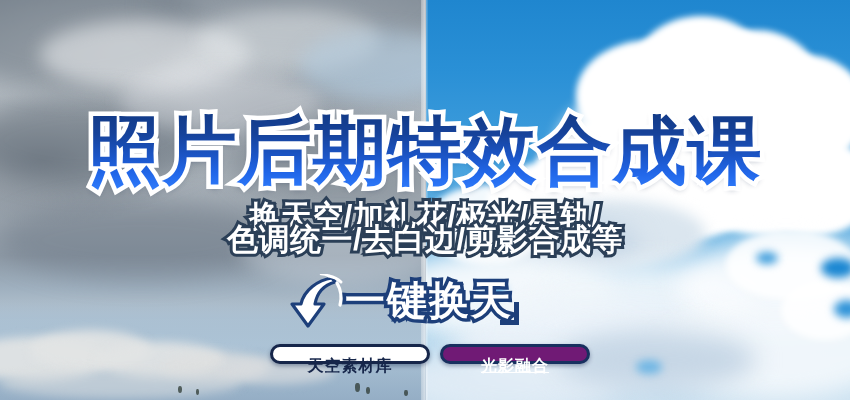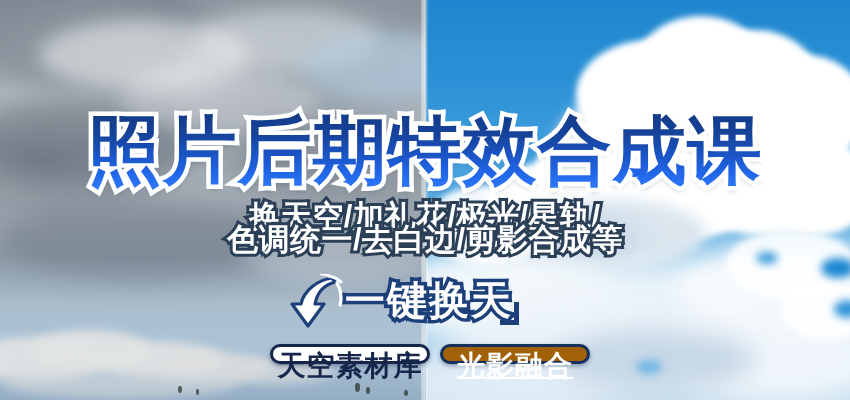--- a/index.html
+++ b/index.html
@@ -134,33 +134,33 @@
   #bracket i.h{left:0;top:18px;width:19px;height:5px;}
 
   
   #arrow-icon{position:absolute;left:288px;top:274px;width:62px;height:58px;}
 
   
   .badge{
     position:absolute;
     height:20px;line-height:38px;
     border-radius:10px;
-    font-size:28px;font-weight:bold;letter-spacing:1px;
+    font-size:16px;font-weight:bold;letter-spacing:1px;
     text-align:center;
     box-sizing:border-box;
   }
   #badge-1{
     left:270px;top:344px;width:160px;
     background:#ffffff;color:#16264a;
     border:3px solid #16264a;
     box-shadow:0 2px 4px rgba(0,20,60,.35);
   }
   #badge-2{
     left:440px;top:344px;width:150px;
-    background:#a16207;color:#ffffff;
+    background:#701a75;color:#ffffff;
     border:3px solid #18305f;
     box-shadow:0 2px 4px rgba(0,20,60,.35);
     text-decoration:underline;
   }
 </style>
 </head>
 <body>
 
 <div id="banner">
 

